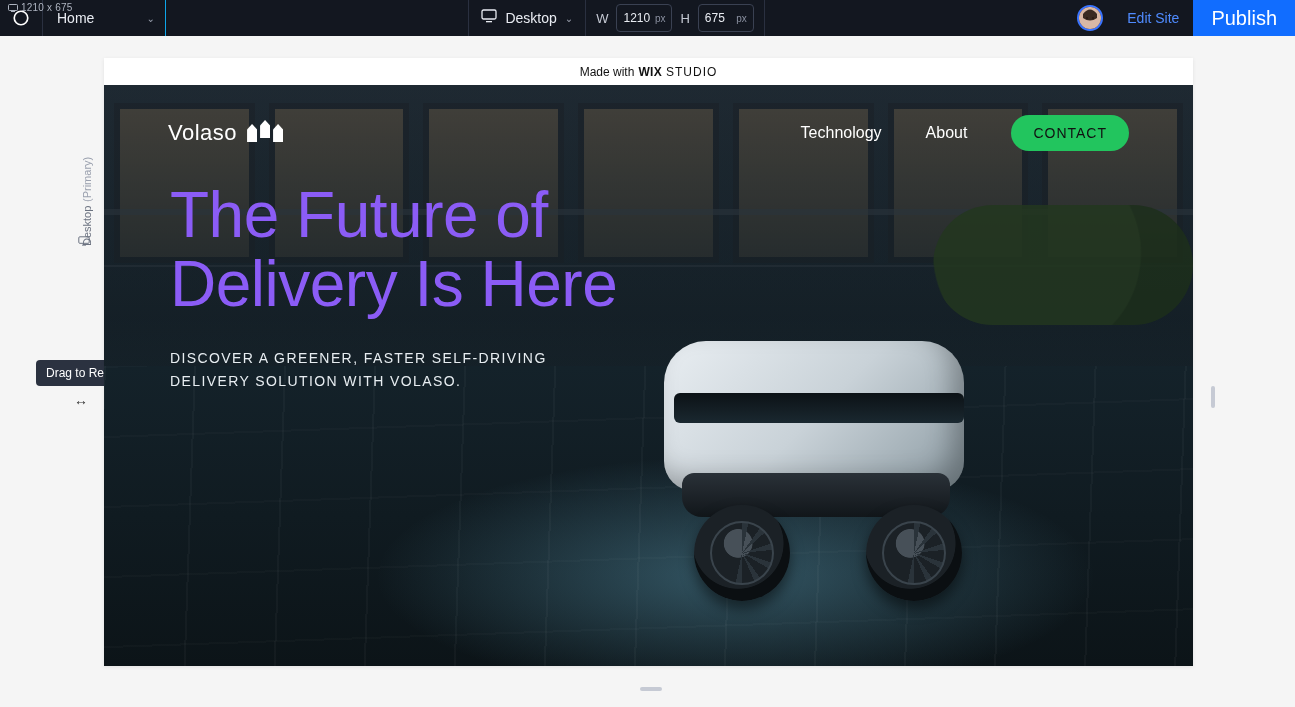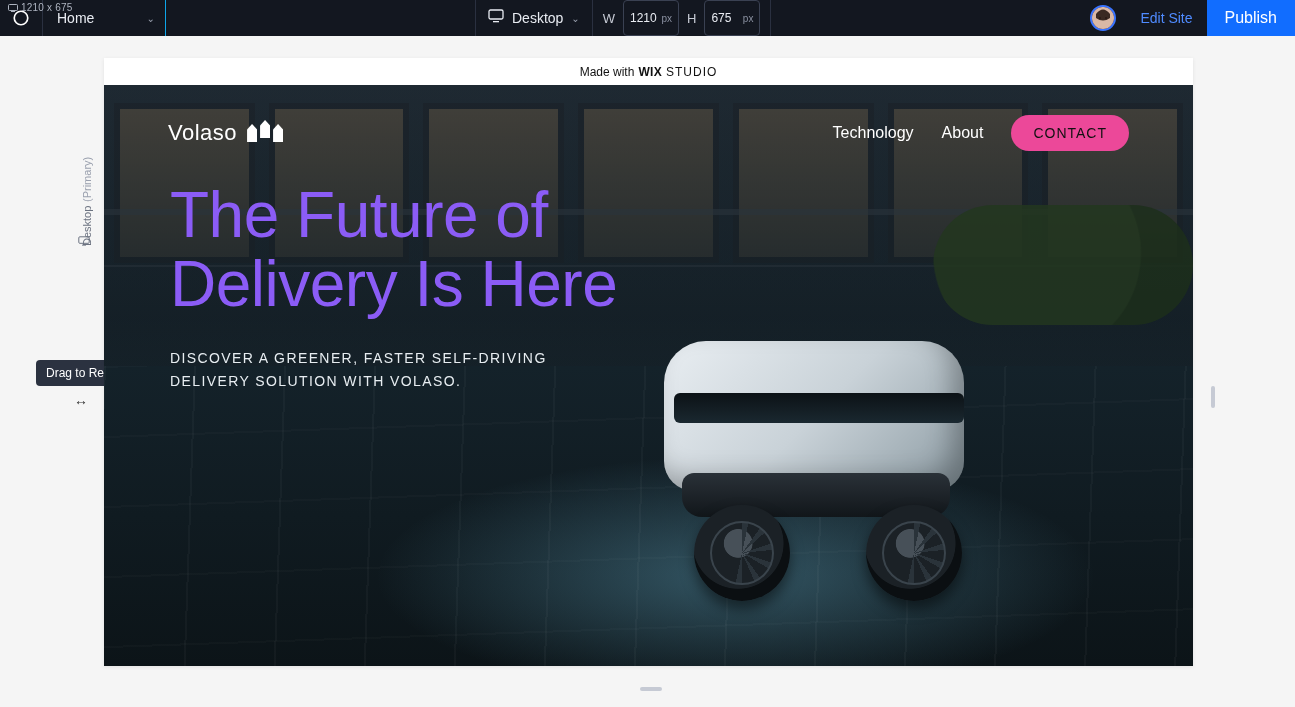--- a/index.html
+++ b/index.html
@@ -10,27 +10,27 @@
   .logo-cell { width: 43px; height: 36px; display: flex; align-items: center; justify-content: center; border-right: 1px solid #2a3040; }
   .logo-cell svg { width: 18px; height: 18px; }
   .page-select { width: 123px; height: 36px; display: flex; align-items: center; justify-content: space-between; padding: 0 10px 0 14px; border-right: 1px solid #0ea5e9; cursor: pointer; font-size: 14px; color: #e9ecf2; }
   .chevron { font-size: 10px; color: #9aa0ae; }
   .dim-overlay { position: absolute; left: 8px; top: 2px; font-size: 10px; color: #aeb4c0; letter-spacing: 0.2px; pointer-events: none; }
   .spacer { flex: 1; }
   .device-select { display: flex; align-items: center; border-left: 1px solid #2a3040; border-right: 1px solid #2a3040; height: 36px; padding: 0 12px; gap: 8px; cursor: pointer; }
   .device-select .lbl { font-size: 14px; color: #e9ecf2; }
   .wh-group { display: flex; align-items: center; height: 36px; padding: 0 10px; gap: 8px; border-right: 1px solid #2a3040; }
   .wh-lab { font-size: 13px; color: #c6cad4; }
-  .dim-input { width: 56px; height: 36px; background: #131720; border: 1px solid #3a4152; border-radius: 4px; display: flex; align-items: center; justify-content: space-between; padding: 0 6px; }
+  .dim-input { width: 56px; height: 28px; background: #131720; border: 1px solid #3a4152; border-radius: 4px; display: flex; align-items: center; justify-content: space-between; padding: 0 6px; }
   .dim-input .val { font-size: 12px; color: #e9ecf2; }
   .dim-input .unit { font-size: 10px; color: #8a90a0; }
   .right-cluster { display: flex; align-items: center; height: 36px; }
   .avatar { width: 26px; height: 26px; border-radius: 50%; border: 2px solid #3a74ff; margin: 0 10px; background: radial-gradient(circle at 50% 35%, #f2d6c8 0 40%, #8a5a4a 41% 100%); display:flex; align-items:center; justify-content:center; overflow:hidden;}
   .edit-link { color: #4f8bff; font-size: 14px; padding: 0 14px; cursor: pointer; }
-  .publish-btn { background: #116dff; color: #fff; font-size: 16px; font-weight: 500; height: 36px; padding: 0 18px; display: flex; align-items: center; cursor: pointer; }
+  .publish-btn { background: #116dff; color: #fff; font-size: 20px; font-weight: 500; height: 36px; padding: 0 18px; display: flex; align-items: center; cursor: pointer; }
 
   
   .canvas-wrap { position: absolute; left: 0; top: 36px; width: 1295px; height: 671px; background: #f5f5f5; }
   .vlabel { position: absolute; left: 80px; top: 100px; width: 14px; height: 110px; writing-mode: vertical-rl; transform: rotate(180deg); font-size: 11px; color: #6b7280; display:flex; align-items:center; gap:4px; }
   .vlabel .prim { color:#9aa0ae; }
   .device-icon-side { position: absolute; left: 78px; top: 196px; color:#6b7280; }
   .tooltip { position: absolute; left: 36px; top: 324px; background: #2b3240; color: #fff; font-size: 12px; padding: 6px 10px; border-radius: 4px; }
   .resize-cursor { position: absolute; left: 74px; top: 356px; color:#333; font-size:14px; cursor:ew-resize;}
   .resize-handle-right { position: absolute; right: 80px; top: 350px; width: 4px; height: 22px; background: #c6cad4; border-radius: 2px; cursor: ew-resize; }
   .resize-handle-bottom { position: absolute; left: 640px; bottom: 16px; width: 22px; height: 4px; background: #c6cad4; border-radius: 2px; cursor: ns-resize; }
@@ -70,23 +70,23 @@
   .robot .wheel.l { left:90px; } .robot .wheel.r { left:262px; }
   .robot .wheel::after{content:"";position:absolute;inset:16px;border-radius:50%;border:2px solid #3a444c;background:
     conic-gradient(#2a333a 0 12deg, transparent 12deg 36deg, #2a333a 36deg 48deg, transparent 48deg 72deg,#2a333a 72deg 84deg, transparent 84deg 108deg,#2a333a 108deg 120deg, transparent 120deg 144deg,#2a333a 144deg 156deg, transparent 156deg 180deg,#2a333a 180deg 192deg, transparent 192deg 360deg);}
   
   
   .site-head { position:absolute; top:30px; left:64px; right:64px; display:flex; align-items:center; justify-content:space-between;}
   .brand { display:flex; align-items:center; gap:10px; color:#fff; font-size:22px; font-weight:400; letter-spacing:0.5px;}
   .brand-mark { display:flex; gap:3px; }
   .brand-mark span { width:10px; height:18px; background:#fff; clip-path: polygon(50% 0,100% 30%,100% 100%,0 100%,0 30%);}
   .brand-mark span:nth-child(2){transform:translateY(-4px);}
-  .navlinks { display:flex; align-items:center; gap:28px; }
+  .navlinks { display:flex; align-items:center; gap:44px; }
   .navlinks a { color:#fff; font-size:16px; text-decoration:none; cursor:pointer;}
-  .contact-btn { background:#ec4899; color:#111; border-radius:999px; padding:10px 22px; font-size:14px; letter-spacing:1px; cursor:pointer;}
+  .contact-btn { background:#22c55e; color:#111; border-radius:999px; padding:10px 22px; font-size:14px; letter-spacing:1px; cursor:pointer;}
   
   
   .hero-title { position:absolute; left:66px; top:96px; color:#8b5cf6; font-weight:300; font-size:64px; line-height:1.08; letter-spacing:-0.5px;}
   .hero-sub { position:absolute; left:66px; top:262px; color:#e7edf1; font-size:14px; letter-spacing:1.4px; line-height:1.65; max-width:410px;}
 </style>
 </head>
 <body>
 
 <div class="topbar">
   <div class="dim-overlay">

